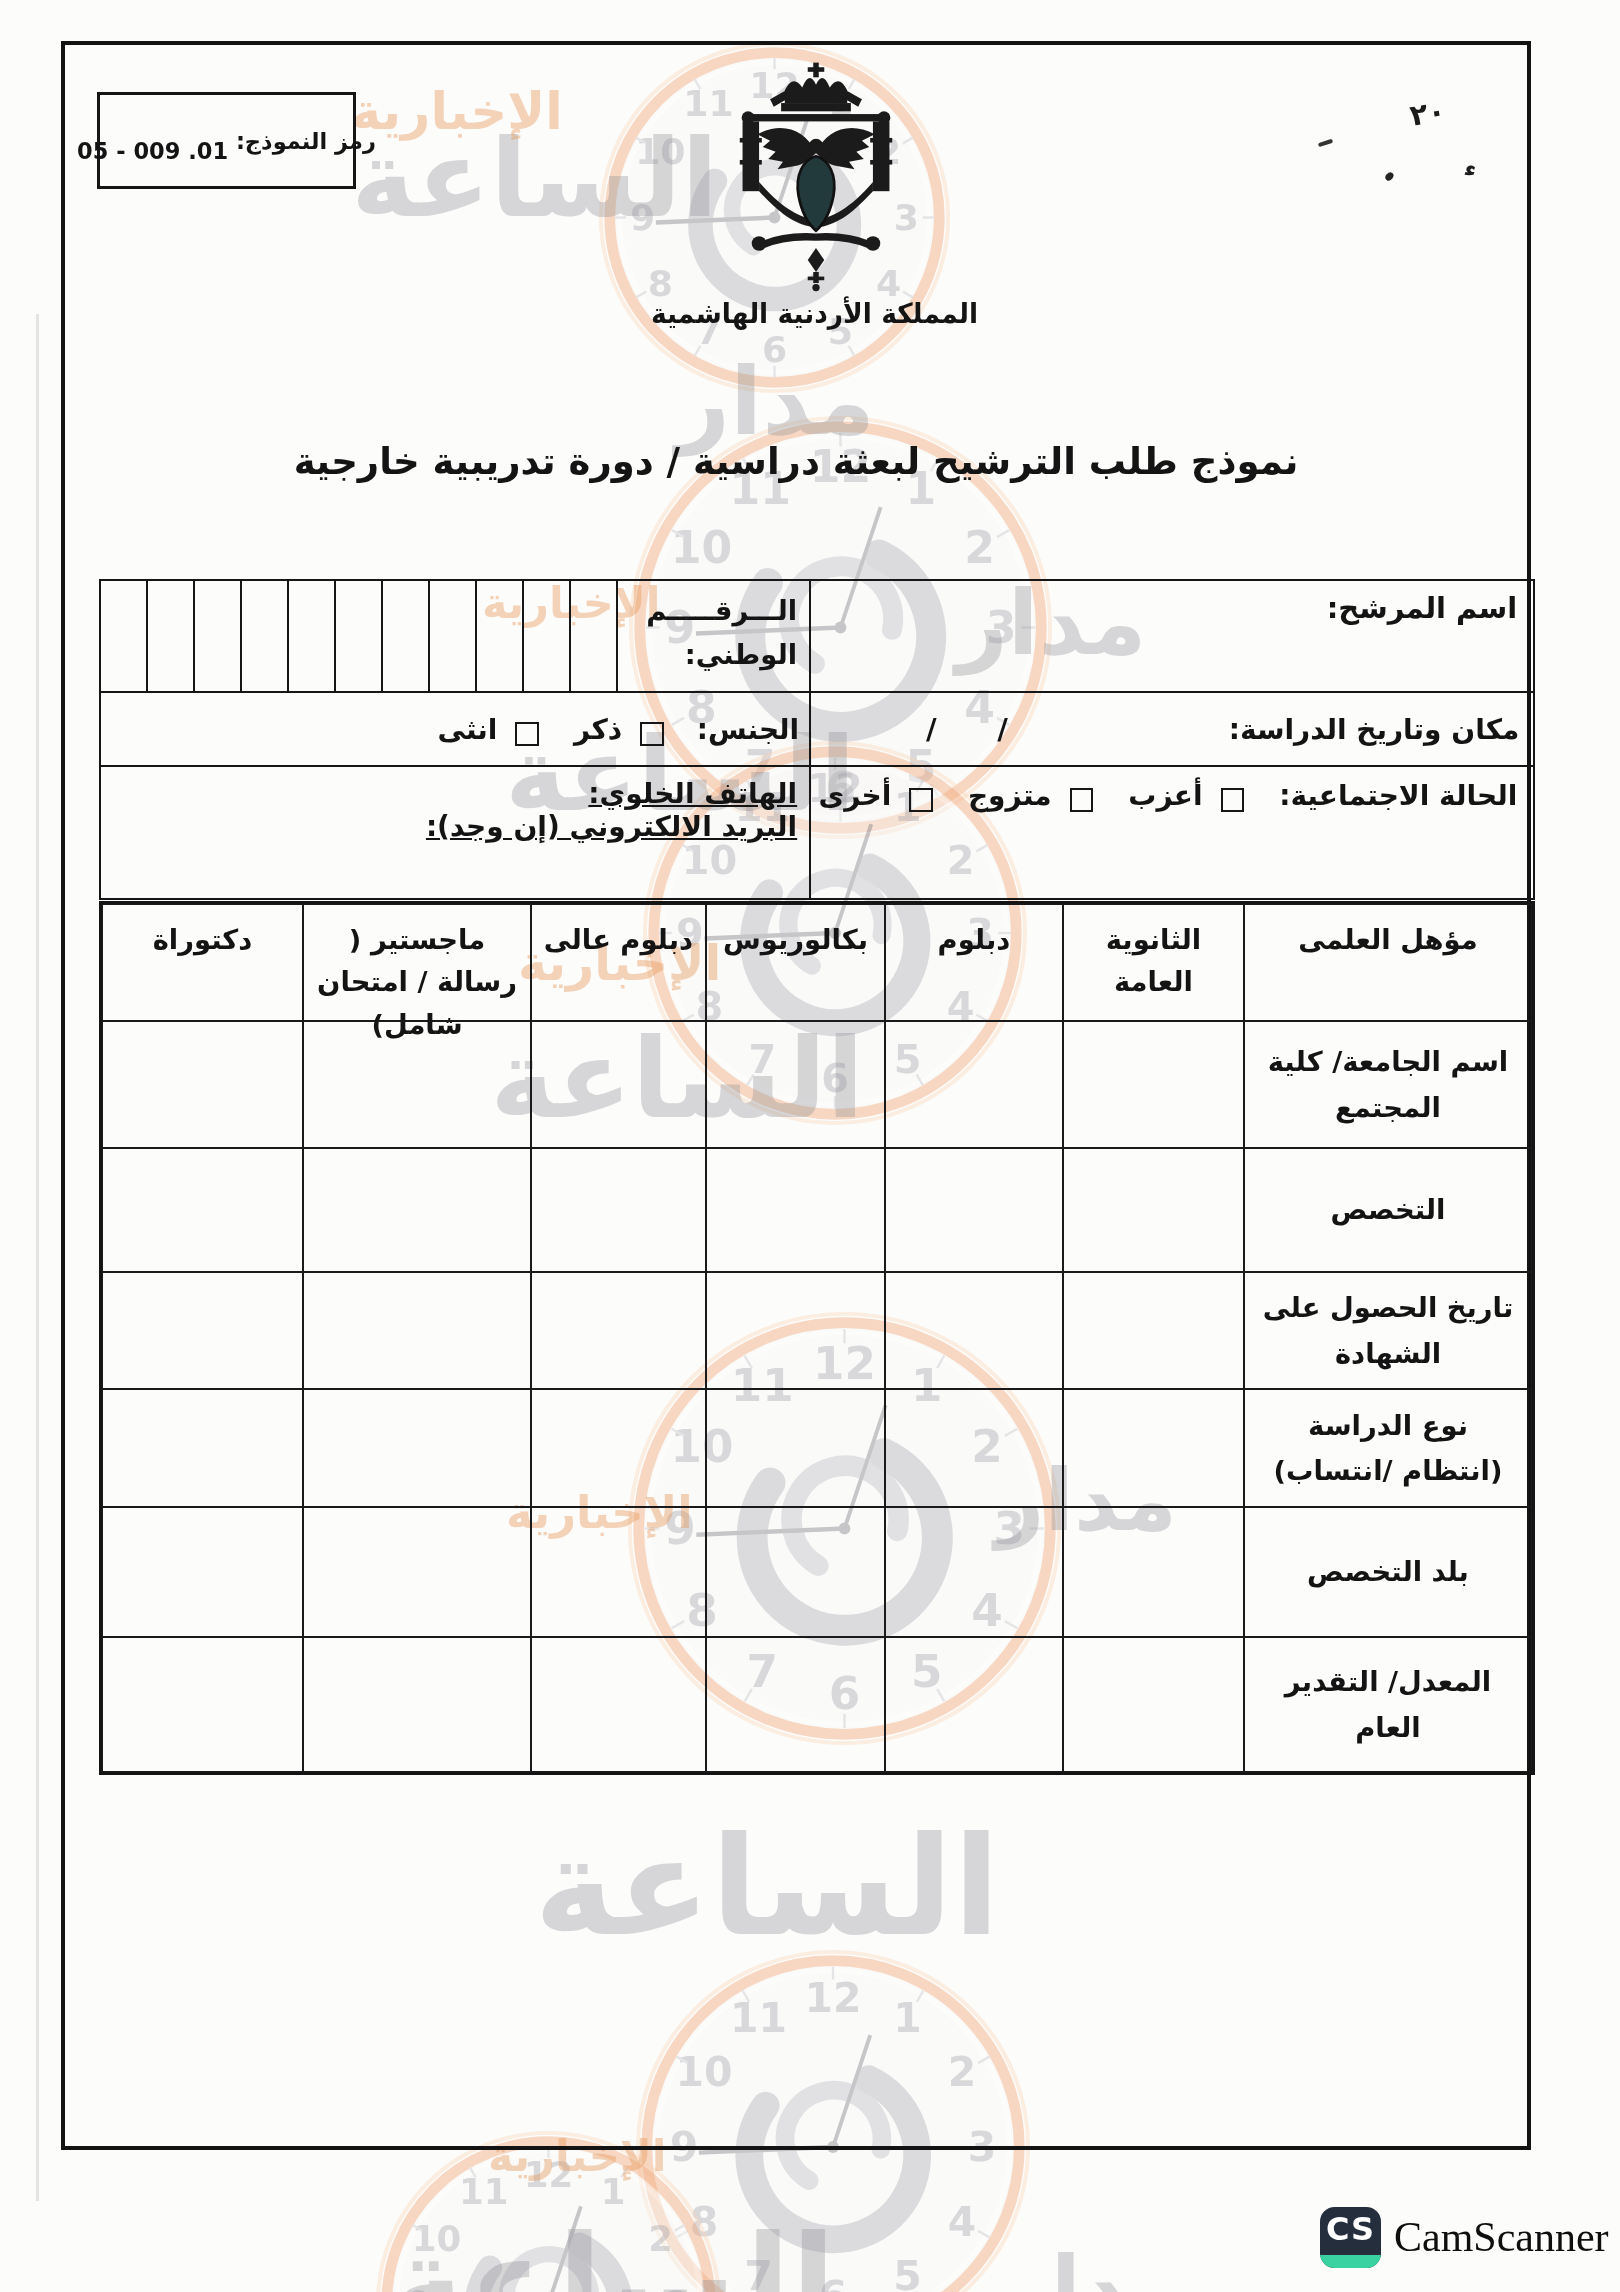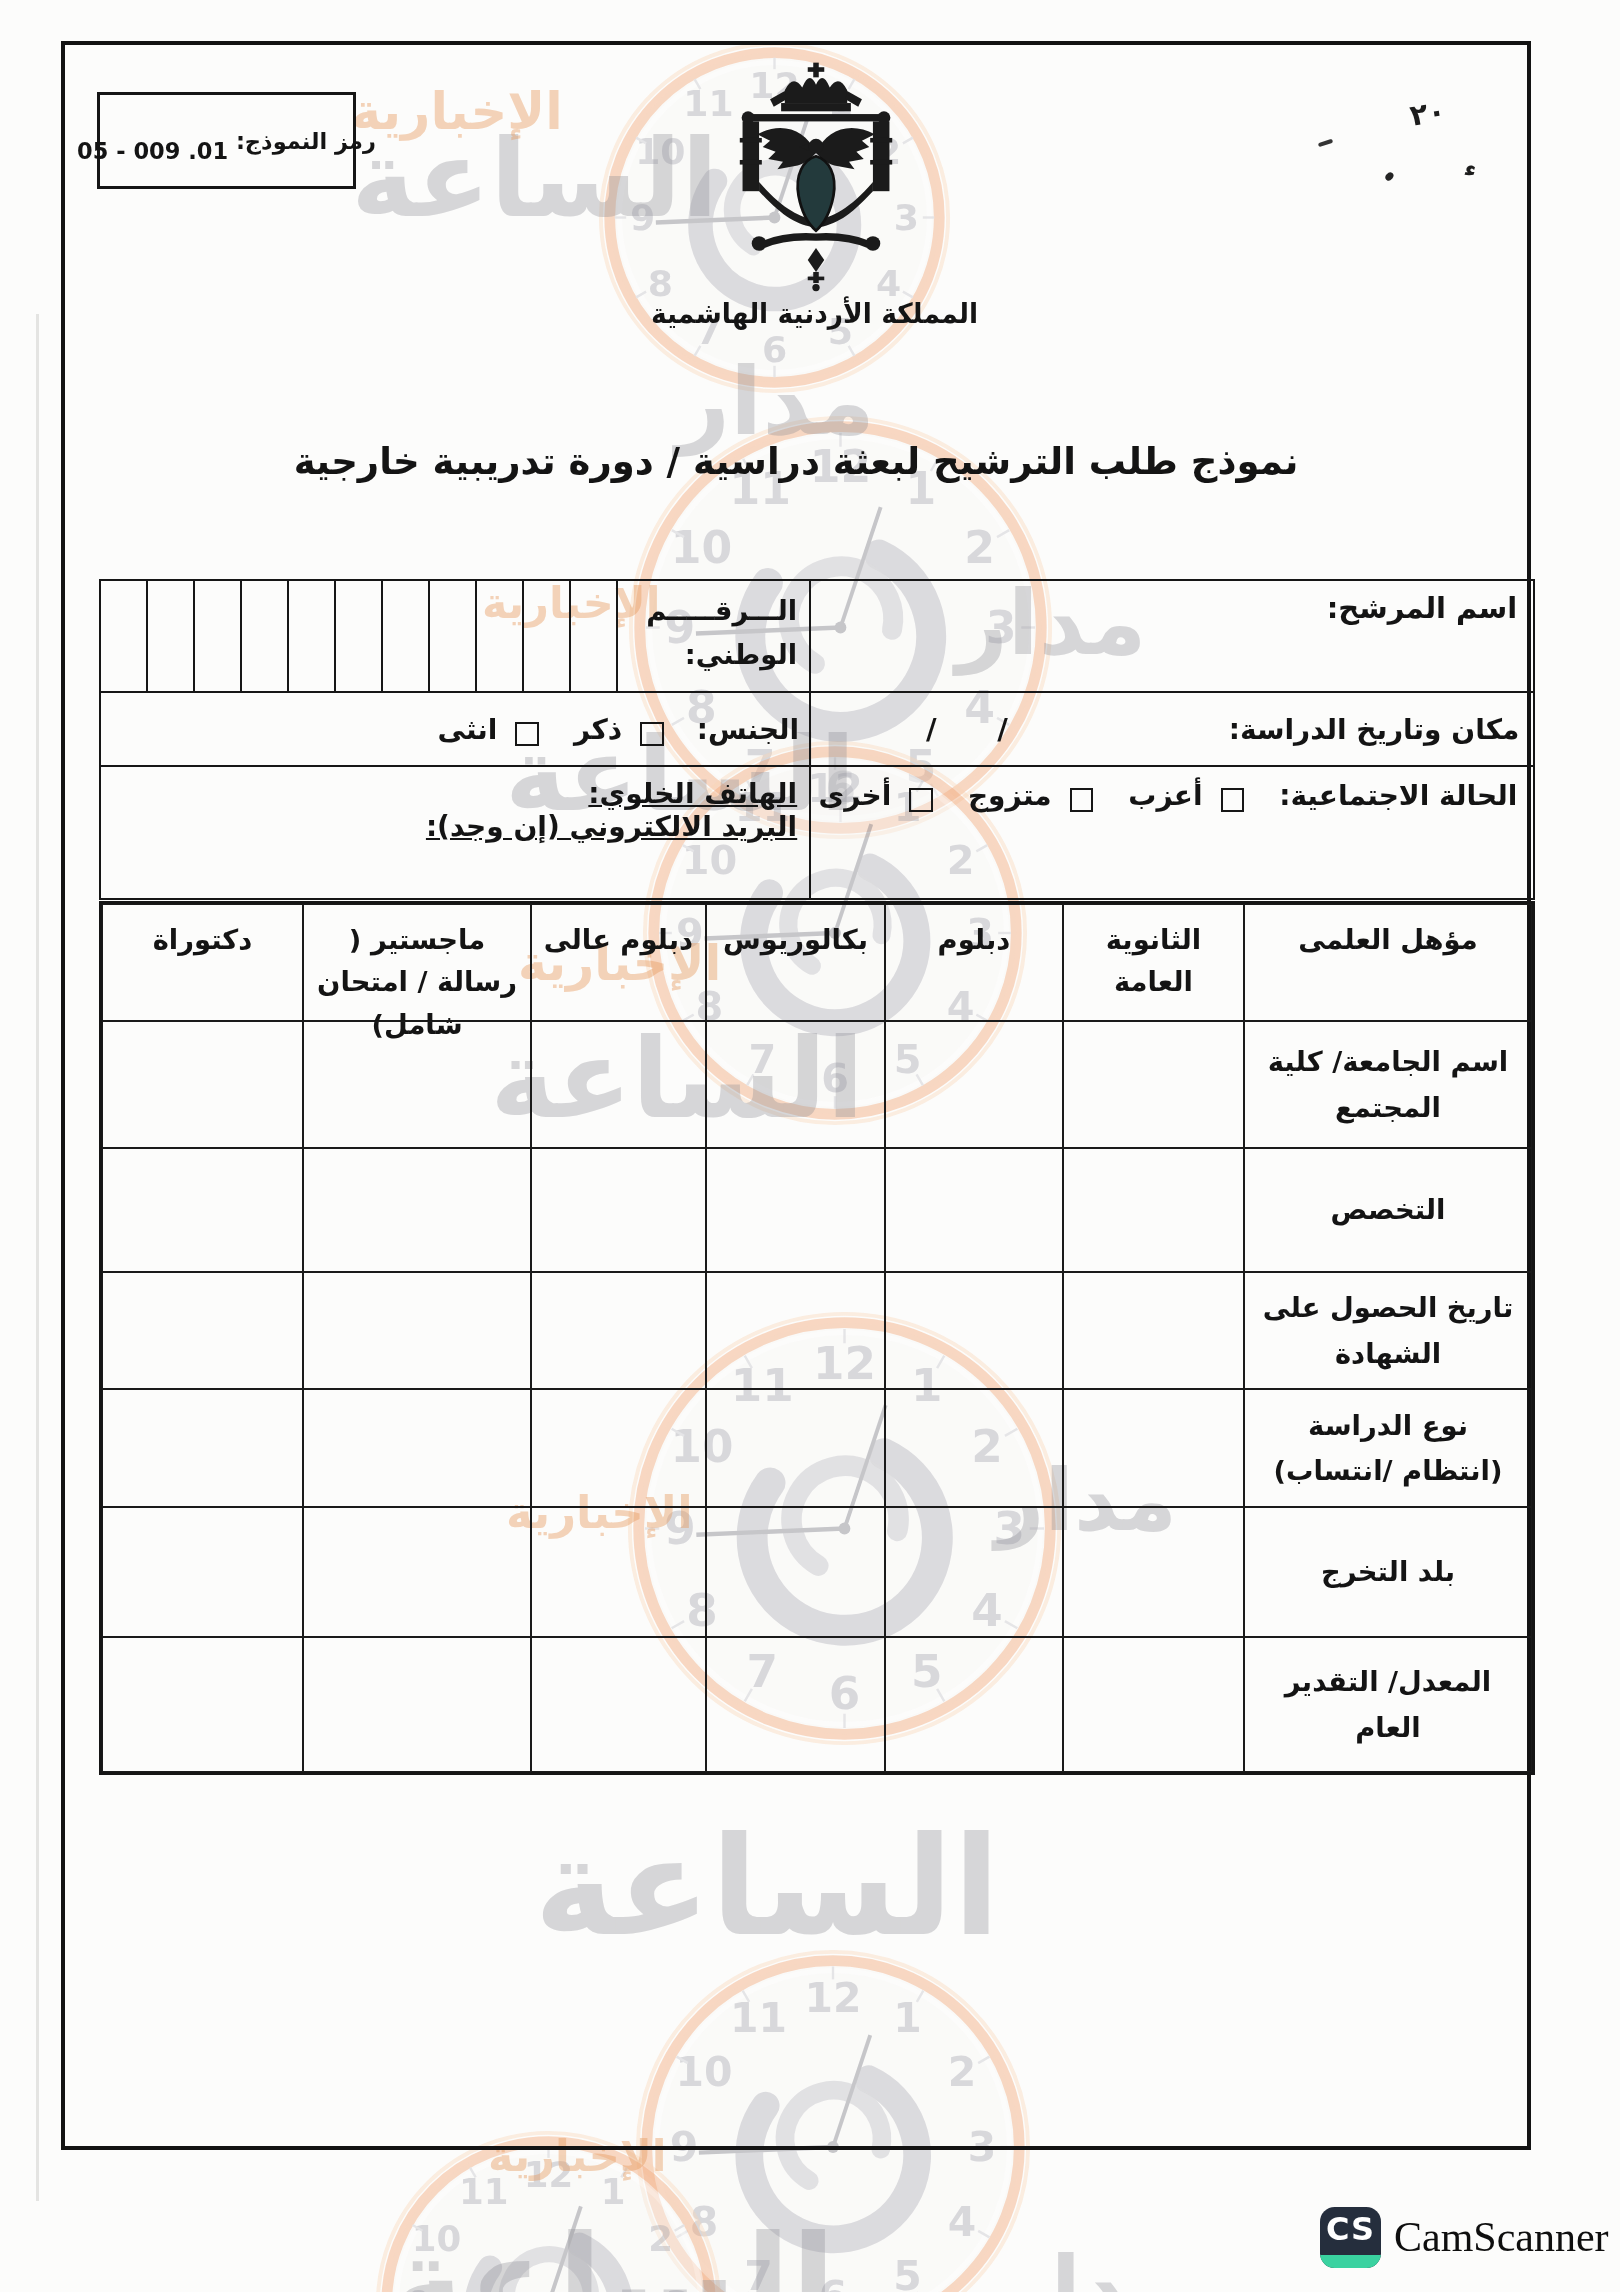--- a/index.html
+++ b/index.html
@@ -453,21 +453,21 @@
         <div class="qcell qempty"></div>
         <div class="qcell qempty"></div>
         <div class="qcell qempty"></div>
         <div class="qcell qlabel">نوع الدراسة (انتظام /انتساب)</div>
         <div class="qcell qempty"></div>
         <div class="qcell qempty"></div>
         <div class="qcell qempty"></div>
         <div class="qcell qempty"></div>
         <div class="qcell qempty"></div>
         <div class="qcell qempty"></div>
-        <div class="qcell qlabel">بلد التخرج</div>
+        <div class="qcell qlabel">بلد التخصص</div>
         <div class="qcell qempty"></div>
         <div class="qcell qempty"></div>
         <div class="qcell qempty"></div>
         <div class="qcell qempty"></div>
         <div class="qcell qempty"></div>
         <div class="qcell qempty"></div>
         <div class="qcell qlabel">المعدل/ التقدير العام</div>
         <div class="qcell qempty"></div>
         <div class="qcell qempty"></div>
         <div class="qcell qempty"></div>

